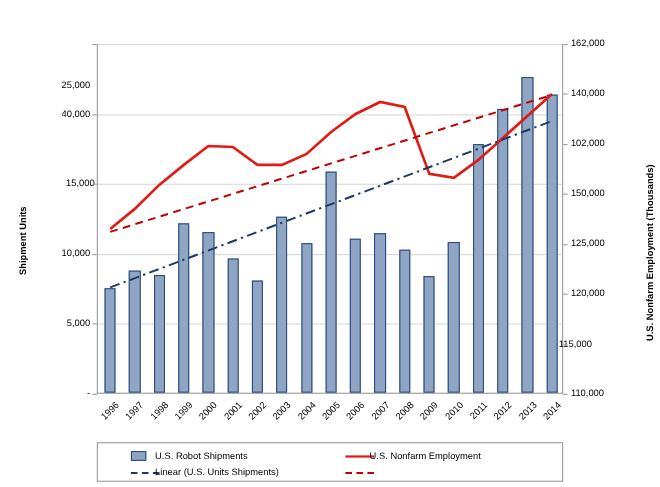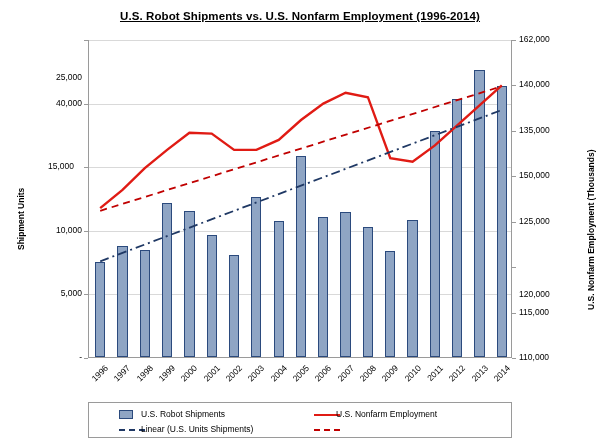--- a/index.html
+++ b/index.html
@@ -136,21 +136,20 @@
     left: 0;
     top: 0;
     overflow: visible;
   }
 </style>
 </head>
 <body>
 
 <div id="chart-root">
 
-  <div class="chart-title">U.S. Robot Shipments vs. U.S. Nonfarm Employment (1996-2014)</div>
 
   <div class="y-axis-title" id="ytitle-left">Shipment Units</div>
   <div class="y-axis-title" id="ytitle-right">U.S. Nonfarm Employment (Thousands)</div>
 
   <div id="plot">
     <div id="gridlines">
         <div class="gridline" style="top: 254.4px;"></div>
         <div class="gridline" style="top: 190.8px;"></div>
         <div class="gridline" style="top: 127.2px;"></div>
         <div class="gridline" style="top: 63.6px;"></div>
@@ -184,39 +183,39 @@
       </svg>
   </div>
 
   <div id="yticks-left">
       <div class="axis-label-left" style="left: 36px; width: 46px; top: 352px;">-</div>
       <div class="tick-left" style="left: 84px; top: 358px;"></div>
       <div class="axis-label-left" style="left: 36px; width: 46px; top: 288.4px;">5,000</div>
       <div class="tick-left" style="left: 84px; top: 294.4px;"></div>
       <div class="axis-label-left" style="left: 36px; width: 46px; top: 224.8px;">10,000</div>
       <div class="tick-left" style="left: 84px; top: 230.8px;"></div>
-      <div class="axis-label-left" style="left: 28px; width: 46px; top: 161.2px;">15,000</div>
+      <div class="axis-label-left" style="left: 40px; width: 46px; top: 161.2px;">15,000</div>
       <div class="tick-left" style="left: 84px; top: 167.2px;"></div>
       <div class="axis-label-left" style="left: 36px; width: 46px; top: 97.6px;">40,000</div>
       <div class="tick-left" style="left: 84px; top: 103.6px;"></div>
       <div class="axis-label-left" style="left: 36px; width: 46px; top: 34px; margin-top: 38px;">25,000</div>
       <div class="tick-left" style="left: 84px; top: 40px;"></div>
     </div>
   <div id="yticks-right">
       <div class="axis-label-right" style="left: 519px; top: 352px;">110,000</div>
       <div class="tick-right" style="left: 512px; top: 358px;"></div>
-      <div class="axis-label-right" style="left: 519px; top: 306.571px; text-align: center;">115,000</div>
+      <div class="axis-label-right" style="left: 508px; top: 306.571px; text-align: center;">115,000</div>
       <div class="tick-right" style="left: 512px; top: 312.571px;"></div>
-      <div class="axis-label-right" style="left: 519px; top: 261.143px; margin-top: 28px;">120,000</div>
+      <div class="axis-label-right" style="left: 519px; top: 261.143px;">120,000</div>
       <div class="tick-right" style="left: 512px; top: 267.143px;"></div>
       <div class="axis-label-right" style="left: 519px; top: 215.714px;">125,000</div>
       <div class="tick-right" style="left: 512px; top: 221.714px;"></div>
       <div class="axis-label-right" style="left: 519px; top: 170.286px;">150,000</div>
       <div class="tick-right" style="left: 512px; top: 176.286px;"></div>
-      <div class="axis-label-right" style="left: 519px; top: 124.857px;">135,000</div>
+      <div class="axis-label-right" style="left: 519px; top: 124.857px;">102,000</div>
       <div class="tick-right" style="left: 512px; top: 130.857px;"></div>
       <div class="axis-label-right" style="left: 519px; top: 79.4286px;">140,000</div>
       <div class="tick-right" style="left: 512px; top: 85.4286px;"></div>
       <div class="axis-label-right" style="left: 519px; top: 34px;">162,000</div>
       <div class="tick-right" style="left: 512px; top: 40px;"></div>
     </div>
   <div id="xticks">
       <div class="xlabel" style="left: 103.158px; top: 363px; width: 34px; margin-left: -34px;">1996</div>
       <div class="xlabel" style="left: 125.474px; top: 363px; width: 34px; margin-left: -34px;">1997</div>
       <div class="xlabel" style="left: 147.789px; top: 363px; width: 34px; margin-left: -34px;">1998</div>

